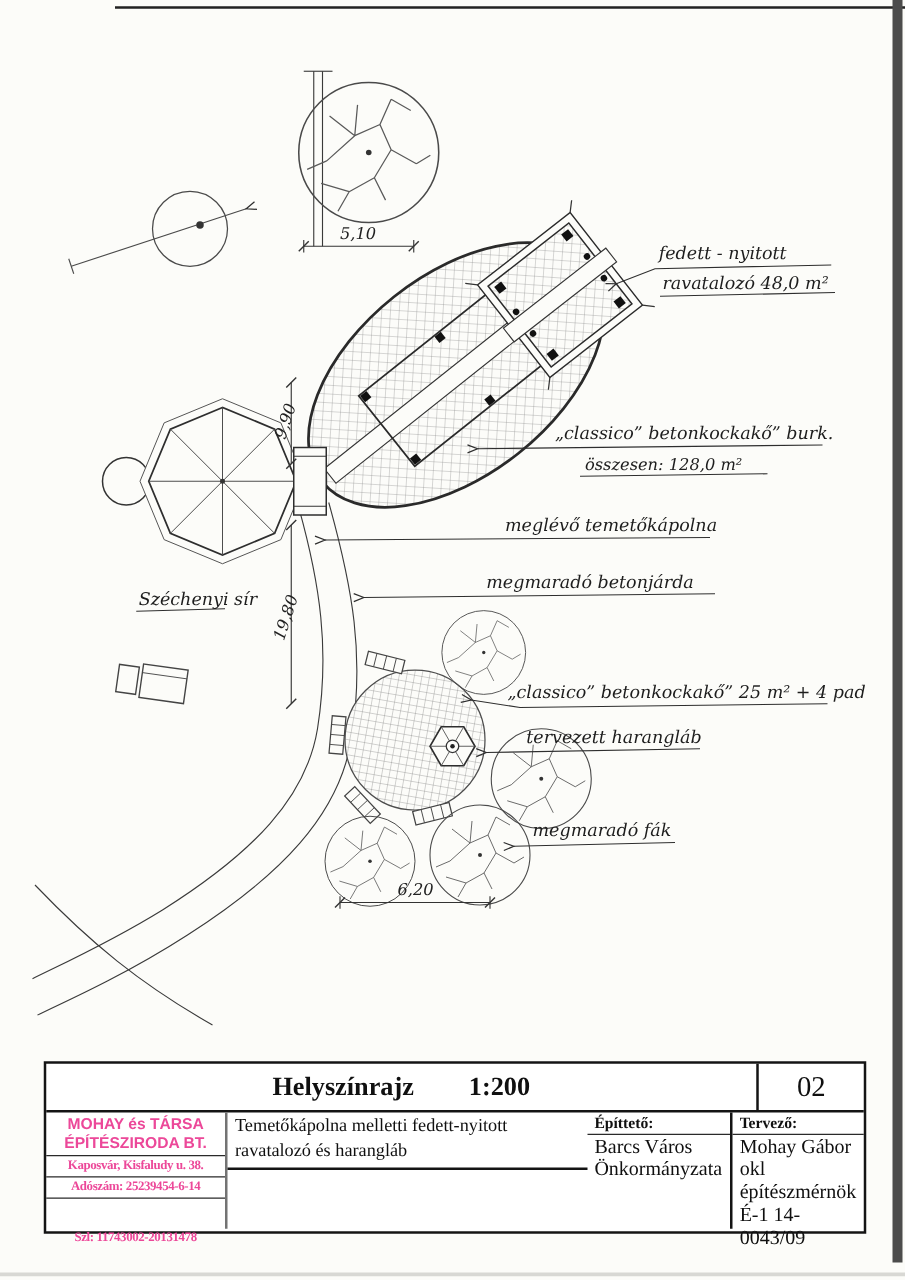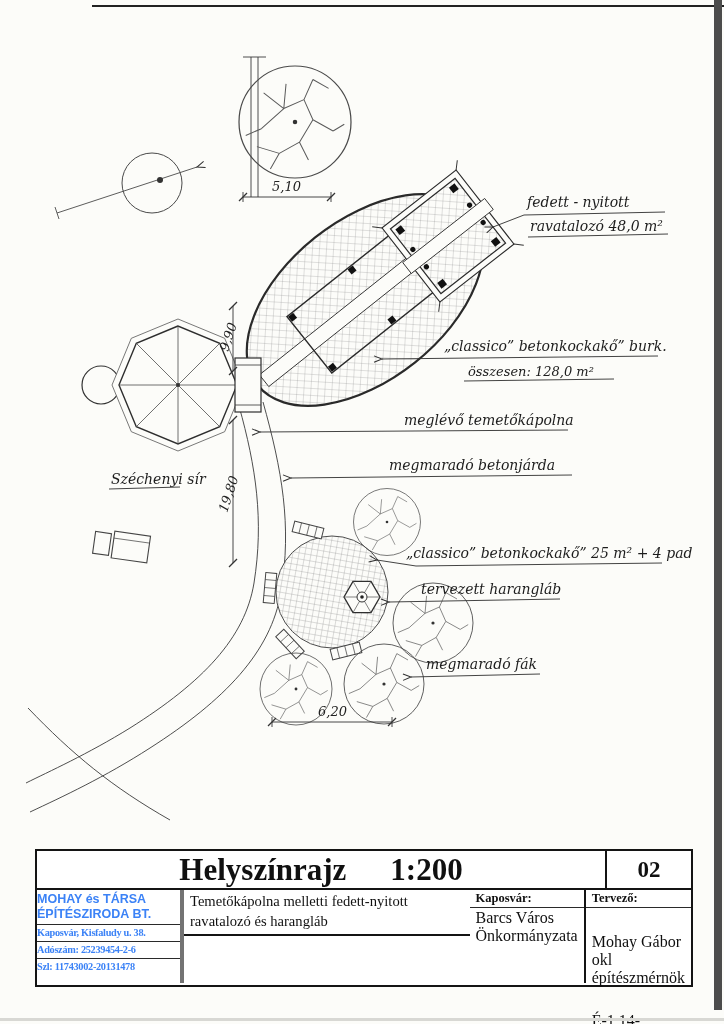--- a/index.html
+++ b/index.html
@@ -8,34 +8,34 @@
   svg text{user-select:none;}
   .hand{font-family:"DejaVu Serif",serif;font-style:italic;font-size:14px;fill:#1d1d1d;}
   .hand.small{font-size:13px;}
   .dim{font-family:"DejaVu Serif",serif;font-style:italic;font-size:13px;fill:#222;}
   .ln{stroke:#3a3a3a;stroke-width:0.9;fill:none;}
   
   .titleblock{position:absolute;left:35px;top:849px;width:654px;height:134px;
               border:2px solid #141414;background:#fff;color:#101010;}
   .tb-row1{display:flex;height:37px;border-bottom:2px solid #141414;}
   .tb-title{flex:1;display:flex;align-items:center;justify-content:center;gap:44px;
-            font-size:31px;font-weight:bold;font-family:"Liberation Serif",serif;}
+            font-size:21px;font-weight:bold;font-family:"Liberation Serif",serif;}
   .tb-num{width:84px;border-left:2px solid #141414;display:flex;align-items:center;
-          justify-content:center;font-size:23px;font-weight:bold;}
+          justify-content:center;font-size:23px;font-weight:normal;}
   .tb-body{display:flex;height:93px;}
-  .tb-company{width:143px;border-right:4px solid #737373;display:flex;flex-direction:column;
-              font-family:"Liberation Sans",sans-serif;font-weight:bold;color:#3b82f6;}
+  .tb-company{width:143px;border-right:2px solid #737373;display:flex;flex-direction:column;
+              font-family:"Liberation Sans",sans-serif;font-weight:bold;text-align:center;color:#ec4899;}
   .c-name{font-size:12.5px;line-height:1.18;padding:2px 0 2px;border-bottom:1px solid #2a2a2a;}
   .c-line{font-size:10.3px;letter-spacing:-0.3px;padding:2.5px 0;border-bottom:1px solid #2a2a2a;white-space:nowrap;font-family:Liberation Serif, serif;}
-  .c-line.last{border-bottom:none;}
+  .c-line.last{border-bottom:none;margin-top:24px;}
   .tb-right{flex:1;display:flex;flex-direction:row;}
   .tb-project{height:42px;border-bottom:2px solid #141414;font-size:14.6px;line-height:1.4;padding:1px 6px;}
   .tb-parties{flex:1;display:flex;}
   .party{flex:1.12;display:flex;flex-direction:column;}
-  .party.right{flex:1;border-left:2px solid #141414;gap:24px;}
+  .party.right{flex:1;border-left:2px solid #141414;}
   .party-h{font-weight:bold;font-size:12.5px;border-bottom:1px solid #2a2a2a;padding:1px 6px 1px;}
   .party-l{font-size:16px;padding:1px 6px 0;}
   
   .artifact-top{position:absolute;left:92px;top:5px;right:0;height:2px;background:#222;}
   .artifact-right{position:absolute;top:0;right:2px;width:8px;height:1010px;background:#4c4c4c;}
   .artifact-bottom{position:absolute;left:0;right:0;bottom:3px;height:3px;background:#d8d8d4;}
 </style>
 </head>
 <body>
 
@@ -227,30 +227,30 @@
       </div>
       <div class="tb-num">02</div>
     </div>
     <div class="tb-body">
       <div class="tb-company">
         <div class="c-name">
           <div>MOHAY és TÁRSA</div>
           <div>ÉPÍTÉSZIRODA BT.</div>
         </div>
         <div class="c-line">Kaposvár, Kisfaludy u. 38.</div>
-        <div class="c-line">Adószám: 25239454-2-6</div>
+        <div class="c-line">Adószám: 25239454-6-14</div>
         <div class="c-line last">Szl: 11743002-20131478</div>
       </div>
       <div class="tb-right">
         <div class="tb-project">
           <div>Temetőkápolna melletti fedett-nyitott ravatalozó és harangláb</div>
         </div>
         <div class="tb-parties">
           <div class="party">
-            <div class="party-h">Kaposvár:</div>
+            <div class="party-h">Építtető:</div>
             <div class="party-l">Barcs Város Önkormányzata</div>
           </div>
           <div class="party right">
             <div class="party-h">Tervező:</div>
             <div class="party-l">Mohay Gábor okl építészmérnök</div>
             <div class="party-l">É-1 14-0043/09</div>
           </div>
         </div>
       </div>
     </div>

